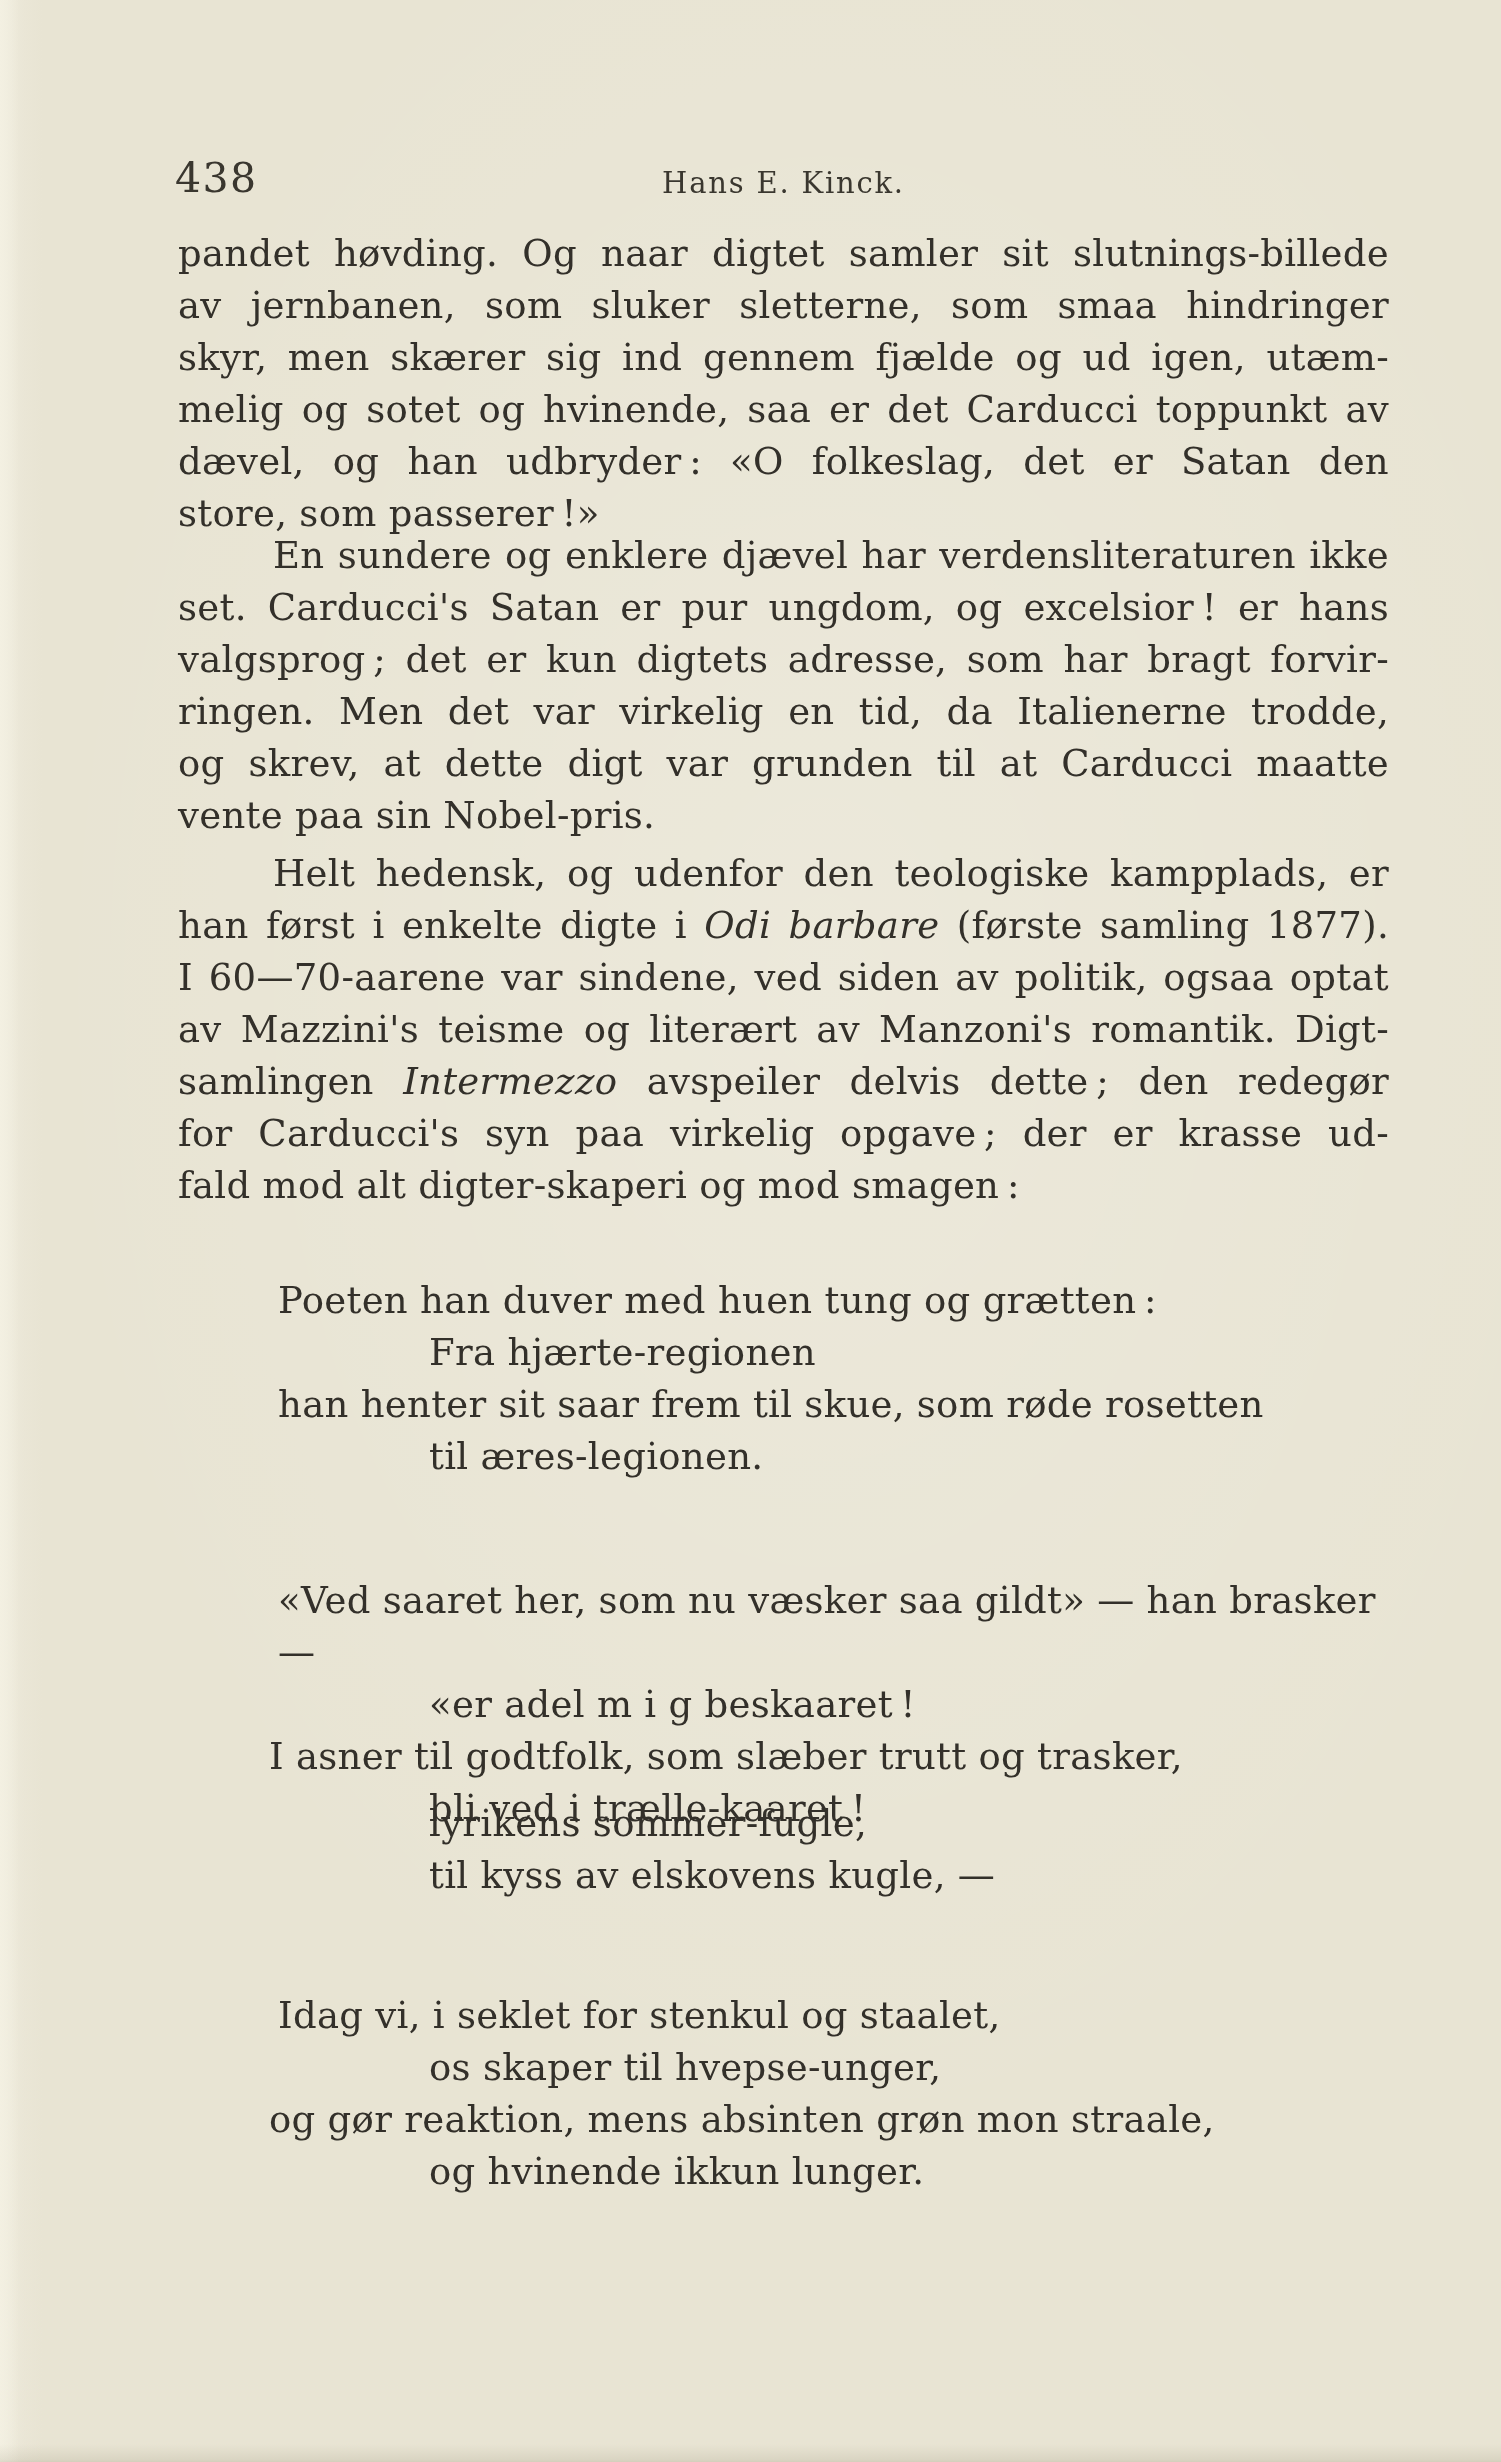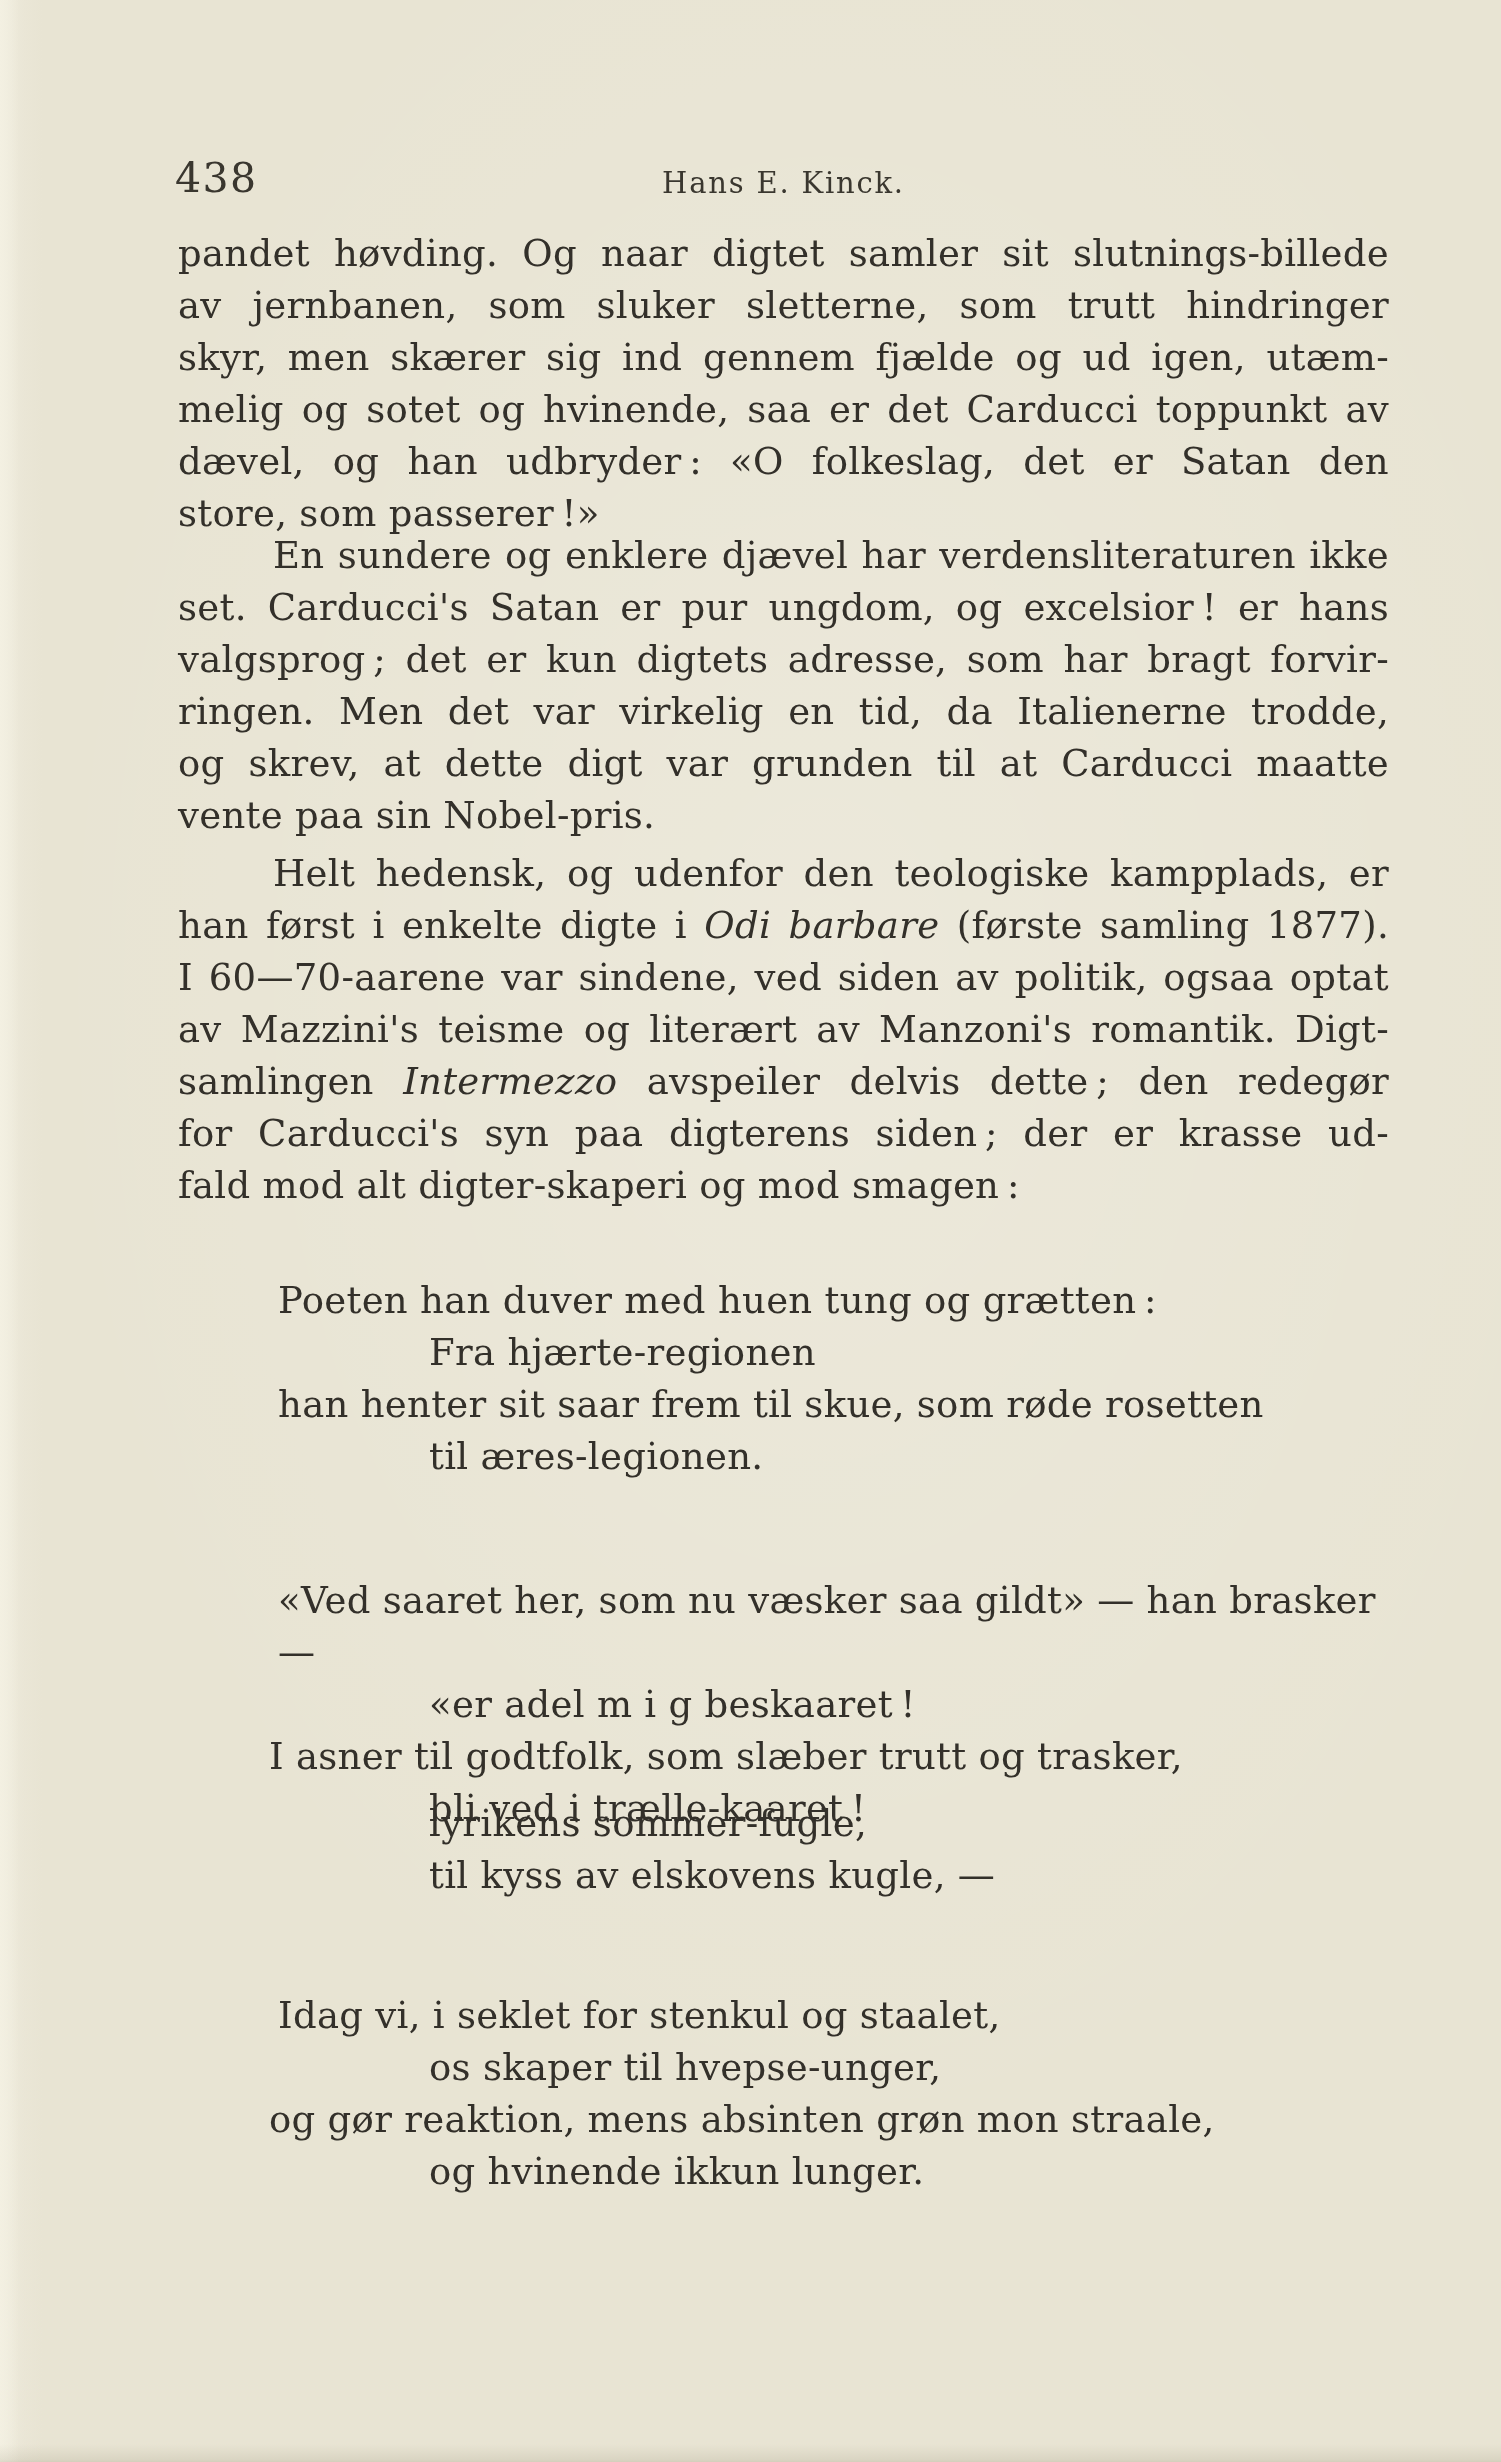--- a/index.html
+++ b/index.html
@@ -52,21 +52,21 @@
 
 <div class="page">
   <div class="edge-left"></div>
   <div class="edge-bottom"></div>
 
   <div class="pagenum">438</div>
   <div class="runhead">Hans E. Kinck.</div>
 
   <div class="para" style="top:228px;">
     <div class="jline">pandet høvding.  Og naar digtet samler sit slutnings-billede</div>
-    <div class="jline">av jernbanen, som sluker sletterne, som trutt hindringer</div>
+    <div class="jline">av jernbanen, som sluker sletterne, som smaa hindringer</div>
     <div class="jline">skyr, men skærer sig ind gennem fjælde og ud igen, utæm-</div>
     <div class="jline">melig og sotet og hvinende, saa er det Carducci toppunkt av</div>
     <div class="jline">dævel, og han udbryder :  «O folkeslag, det er Satan den</div>
     <div class="lastline">store, som passerer !»</div>
   </div>
 
   <div class="para" style="top:530px;">
     <div class="jline indent">En sundere og enklere djævel har verdensliteraturen ikke</div>
     <div class="jline">set.  Carducci's Satan er pur ungdom, og excelsior ! er hans</div>
     <div class="jline">valgsprog ;  det er kun digtets adresse, som har bragt forvir-</div>
@@ -74,21 +74,21 @@
     <div class="jline">og skrev, at dette digt var grunden til at Carducci maatte</div>
     <div class="lastline">vente paa sin Nobel-pris.</div>
   </div>
 
   <div class="para" style="top:848px;">
     <div class="jline indent">Helt hedensk, og udenfor den teologiske kampplads, er</div>
     <div class="jline"><span>han først i enkelte digte i </span><span class="it">Odi barbare</span><span> (første samling 1877).</span></div>
     <div class="jline">I 60—70-aarene var sindene, ved siden av politik, ogsaa optat</div>
     <div class="jline">av Mazzini's teisme og literært av Manzoni's romantik.  Digt-</div>
     <div class="jline"><span>samlingen </span><span class="it">Intermezzo</span><span> avspeiler delvis dette ;  den redegør</span></div>
-    <div class="jline">for Carducci's syn paa digterens siden ;  der er krasse ud-</div>
+    <div class="jline">for Carducci's syn paa virkelig opgave ;  der er krasse ud-</div>
     <div class="lastline">fald mod alt digter-skaperi og mod smagen :</div>
   </div>
 
   <div class="verse" style="top:1275px;">
     <div class="vl0">Poeten han duver med huen tung og grætten :</div>
     <div class="vl1">Fra hjærte-regionen</div>
     <div class="vl0">han henter sit saar frem til skue, som røde rosetten</div>
     <div class="vl1">til æres-legionen.</div>
   </div>
 

